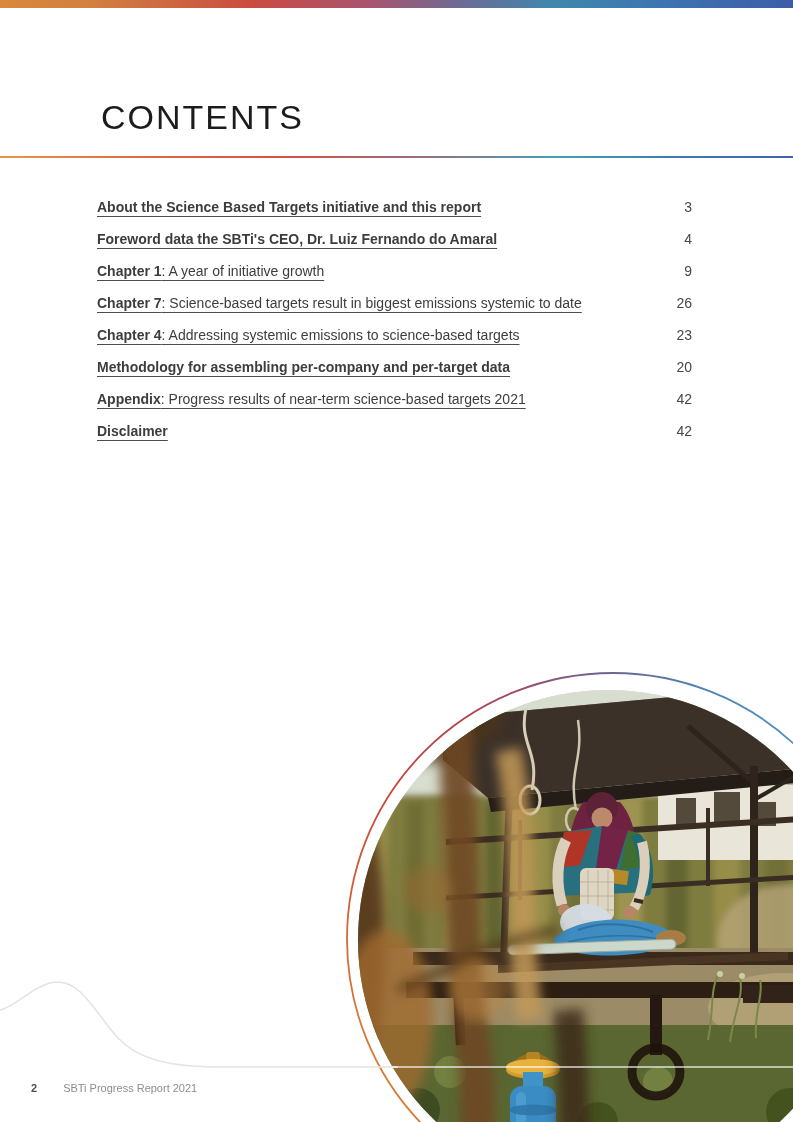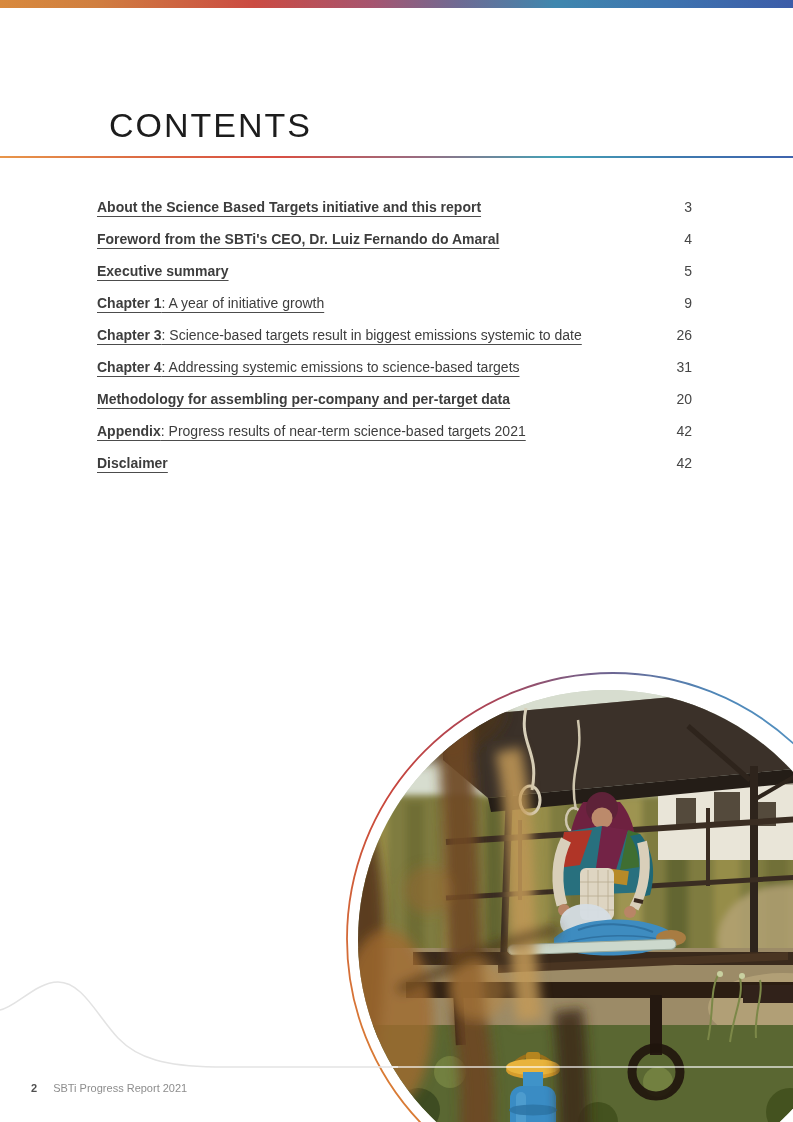--- a/index.html
+++ b/index.html
@@ -6,21 +6,21 @@
   body {
     width:793px; height:1122px; position:relative; overflow:hidden;
     background:#ffffff;
     font-family:"Liberation Sans", sans-serif;
   }
   .topbar {
     position:absolute; top:0; left:0; right:0; height:8px;
     background:linear-gradient(90deg,#D8893D 0%,#D07F40 12%,#CB4B42 32%,#A65570 47%,#6E6B94 58%,#3F87AE 70%,#3E74AF 84%,#3C5CA8 100%);
   }
   .title {
-    position:absolute; left:97px; top:94px; margin:12px;
+    position:absolute; left:97px; top:94px; margin:4px;
     font-size:34px; font-weight:400; letter-spacing:2px; color:#1c1c1c;
   }
   .divider {
     position:absolute; left:0; right:0; top:156px; height:2px;
     background:linear-gradient(90deg,#E8964A 0%,#DC6B44 18%,#D94F43 35%,#9D6A7E 52%,#44A0B5 70%,#3F7BAF 85%,#3F63AD 100%);
   }
   .toc { position:absolute; left:97px; top:191px; width:595px; z-index:4; }
   .toc-row {
     display:flex; align-items:flex-start; height:32px; line-height:32px;
     font-size:14px; color:#3d3d3d; cursor:pointer;
@@ -33,61 +33,57 @@
   .toc-bold { font-weight:700; }
   .toc-page { margin-left:14px; color:#464646; }
   .photo-circle {
     position:absolute; left:358px; top:690px; width:500px; height:500px;
     border-radius:50%; overflow:hidden; z-index:1; background:#cfd8c8;
   }
   .photo-circle svg { display:block; }
   .decor { position:absolute; left:0; top:0; z-index:2; pointer-events:none; }
   .footer { position:absolute; left:31px; top:1082px; display:flex; font-size:11px; z-index:4; }
   .footer-num { color:#4f4f4f; font-weight:700; }
-  .footer-title { color:#8d8d8d; margin-left:16px; }
+  .footer-title { color:#8d8d8d; margin-left:26px; }
 </style>
 </head>
 <body>
 
 <div class="topbar"></div>
 
 <h1 class="title">CONTENTS</h1>
 
 <div class="divider"></div>
 
 <nav class="toc">
   <div class="toc-row">
     <span class="toc-label"><span class="toc-bold">About the Science Based Targets initiative and this report</span><span class="toc-rest"></span></span>
     <span class="toc-page">3</span>
   </div>
 
   <div class="toc-row">
-    <span class="toc-label"><span class="toc-bold">Foreword from the SBTi's CEO, Dr. Luiz Fernando do Amaral</span><span class="toc-rest"></span></span>
+    <span class="toc-label"><span class="toc-bold">Foreword data the SBTi's CEO, Dr. Luiz Fernando do Amaral</span><span class="toc-rest"></span></span>
     <span class="toc-page">4</span>
   </div>
 
-  <div class="toc-row">
-    <span class="toc-label"><span class="toc-bold">Executive summary</span><span class="toc-rest"></span></span>
-    <span class="toc-page">5</span>
-  </div>
 
   <div class="toc-row">
     <span class="toc-label"><span class="toc-bold">Chapter 1</span><span class="toc-rest">: A year of initiative growth</span></span>
     <span class="toc-page">9</span>
   </div>
 
 
   <div class="toc-row">
-    <span class="toc-label"><span class="toc-bold">Chapter 3</span><span class="toc-rest">: Science-based targets result in biggest emissions systemic to date</span></span>
+    <span class="toc-label"><span class="toc-bold">Chapter 7</span><span class="toc-rest">: Science-based targets result in biggest emissions systemic to date</span></span>
     <span class="toc-page">26</span>
   </div>
 
   <div class="toc-row">
     <span class="toc-label"><span class="toc-bold">Chapter 4</span><span class="toc-rest">: Addressing systemic emissions to science-based targets</span></span>
-    <span class="toc-page">31</span>
+    <span class="toc-page">23</span>
   </div>
 
 
   <div class="toc-row">
     <span class="toc-label"><span class="toc-bold">Methodology for assembling per-company and per-target data</span><span class="toc-rest"></span></span>
     <span class="toc-page">20</span>
   </div>
 
   <div class="toc-row">
     <span class="toc-label"><span class="toc-bold">Appendix</span><span class="toc-rest">: Progress results of near-term science-based targets 2021</span></span>

